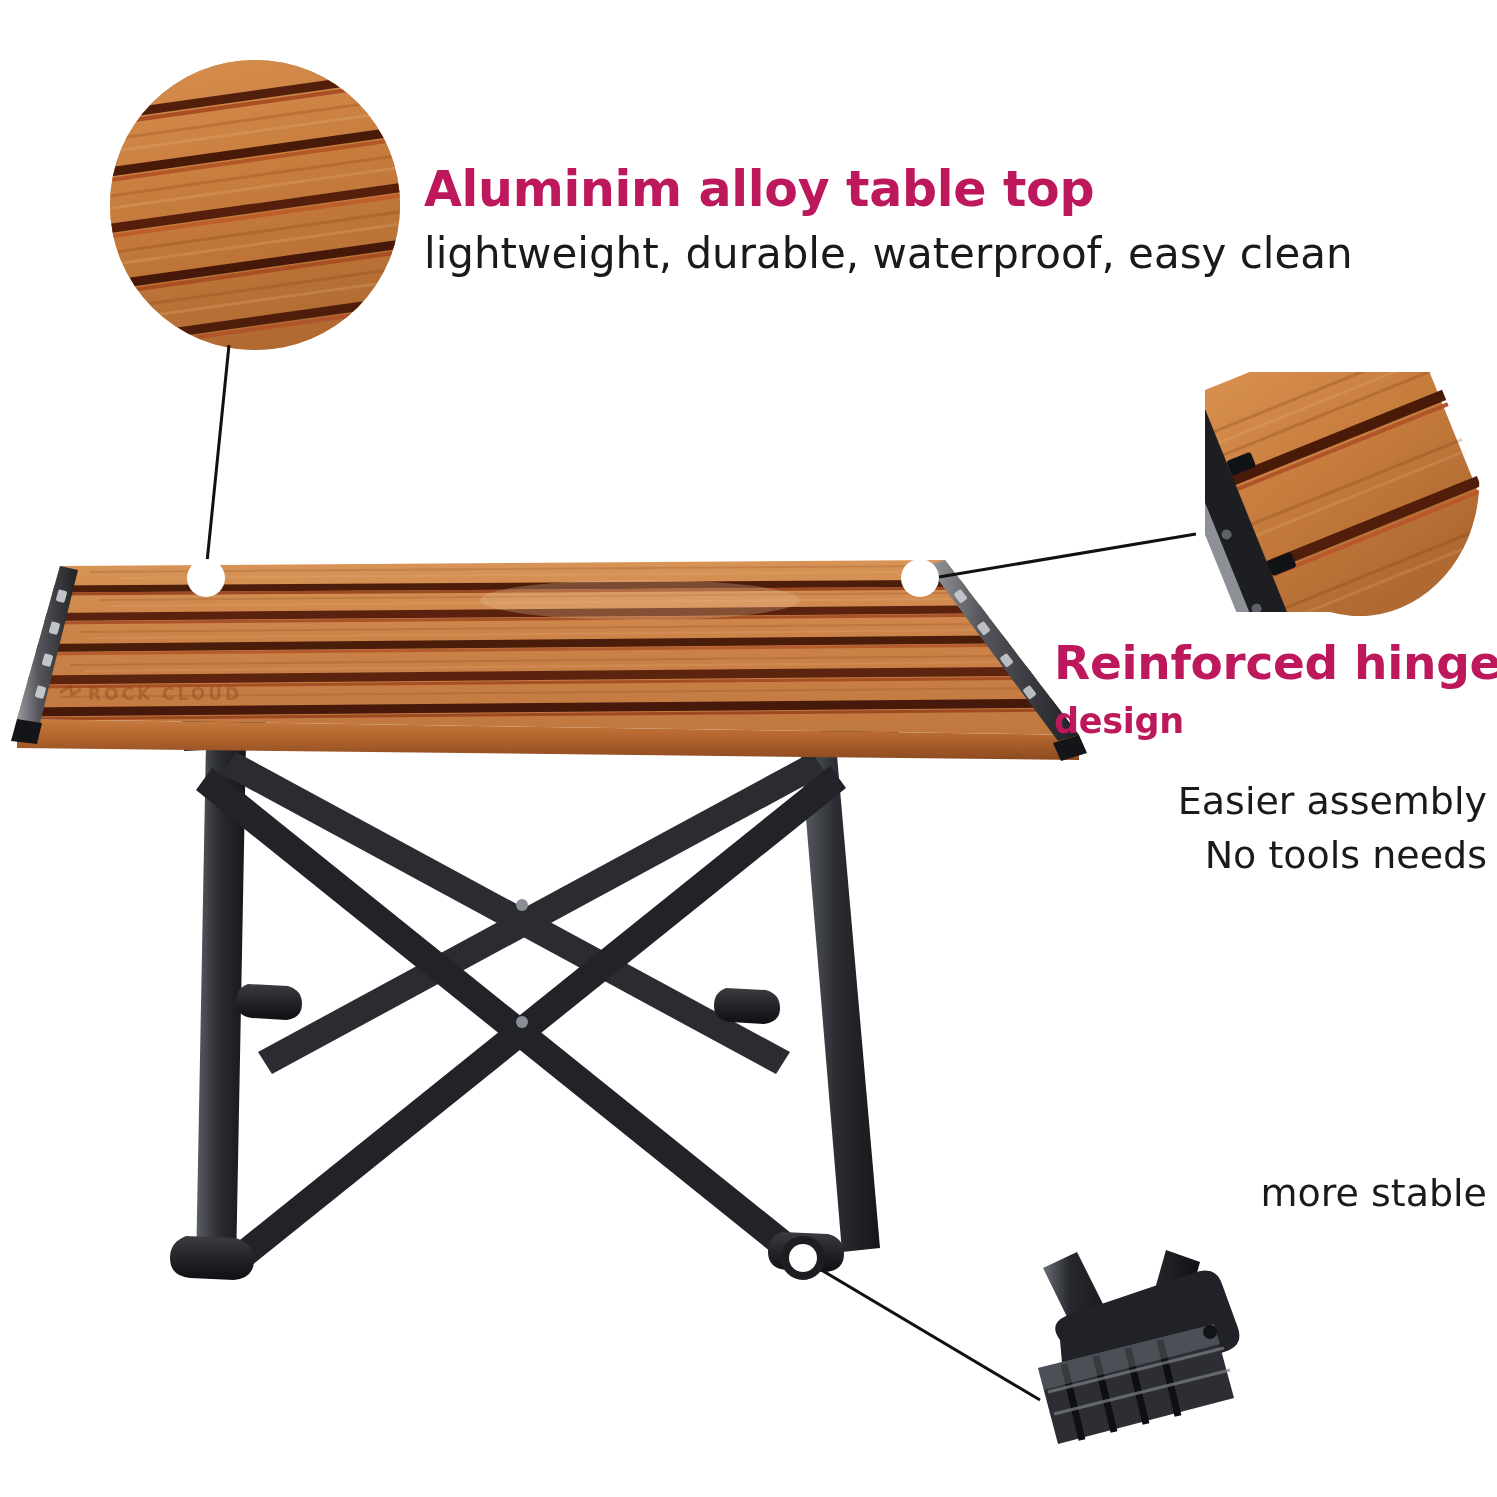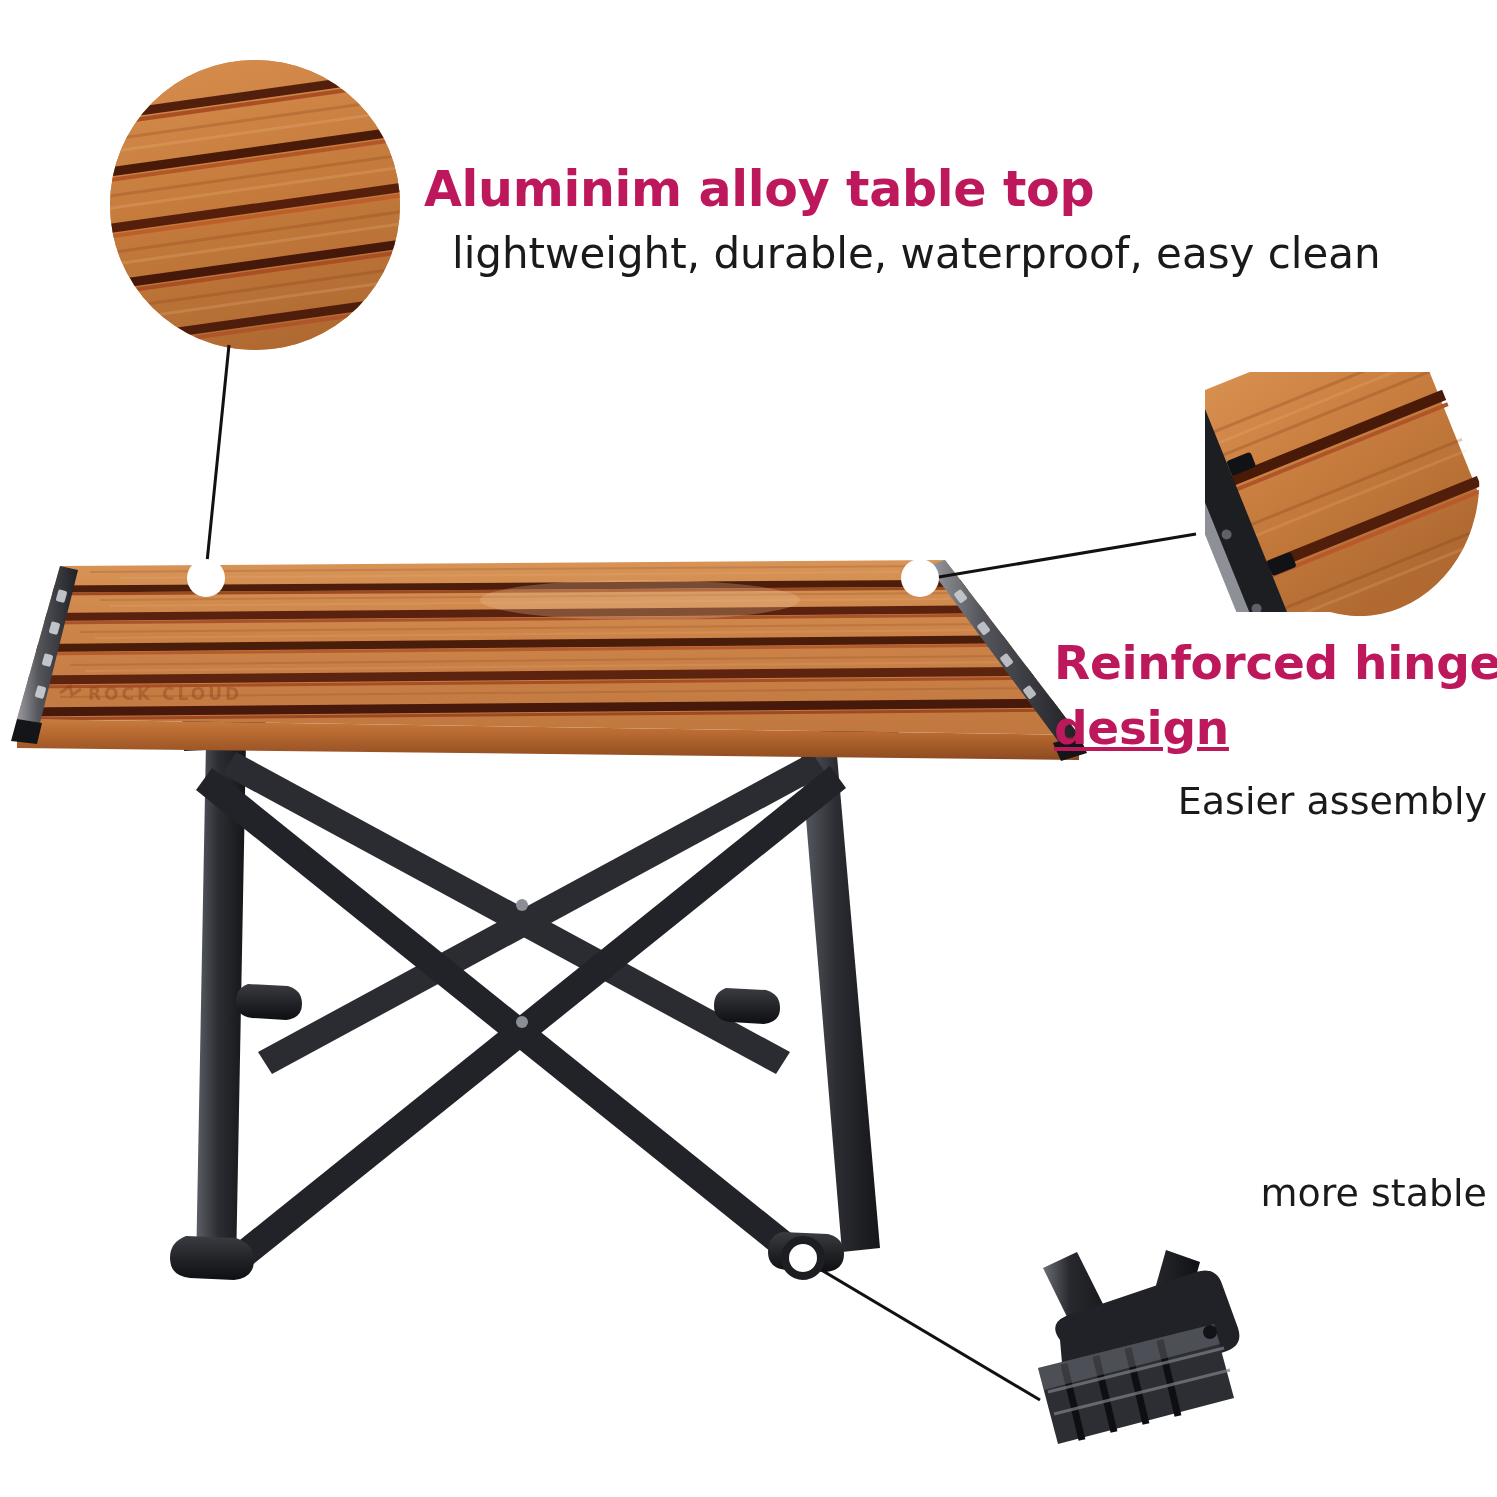--- a/index.html
+++ b/index.html
@@ -30,28 +30,27 @@
     letter-spacing: -0.3px;
     white-space: nowrap;
     line-height: 1.06;
   }
   .subline {
     position: absolute;
     font-weight: normal;
     color: #1a1a1a;
     white-space: nowrap;
     line-height: 1.12;
-    margin-left: 28px;
   }
 
   #h-top     { left: 424px; top: 164px;  font-size: 49px; }
   #s-top     { left: 424px; top: 230px;  font-size: 42px; }
 
   #h-hinge-1 { left: 1054px; top: 638px; font-size: 47px; }
-  #h-hinge-2 { left: 1054px; top: 703px; font-size: 47px; text-decoration: underline; }
+  #h-hinge-2 { left: 1054px; top: 703px; font-size: 35px; }
   #s-hinge-1 { right: 10px; top: 780px;  font-size: 38px; }
   #s-hinge-2 { right: 10px; top: 834px;  font-size: 38px; text-align: right; }
 
   #h-caps    { left: 1037px; top: 1105px; font-size: 47px; }
   #s-caps    { right: 10px; top: 1172px;  font-size: 38px; text-align: left; }
 
   
   svg.art {
     position: absolute;
     left: 0; top: 0;
@@ -330,16 +329,17 @@
       <circle cx="803" cy="1258" r="18" fill="#ffffff" stroke="#1c1e22" stroke-width="8"></circle>
     </g>
   </svg>
 
   <div class="headline" id="h-top">Aluminim alloy table top</div>
   <div class="subline" id="s-top">lightweight, durable, waterproof, easy clean</div>
 
   <div class="headline" id="h-hinge-1">Reinforced hinged</div>
   <div class="headline" id="h-hinge-2">design</div>
   <div class="subline" id="s-hinge-1">Easier assembly</div>
+  <div class="subline" id="s-hinge-2">No tools needs</div>
 
   <div class="subline" id="s-caps">more stable</div>
 
 </div>
 
 </body></html>

